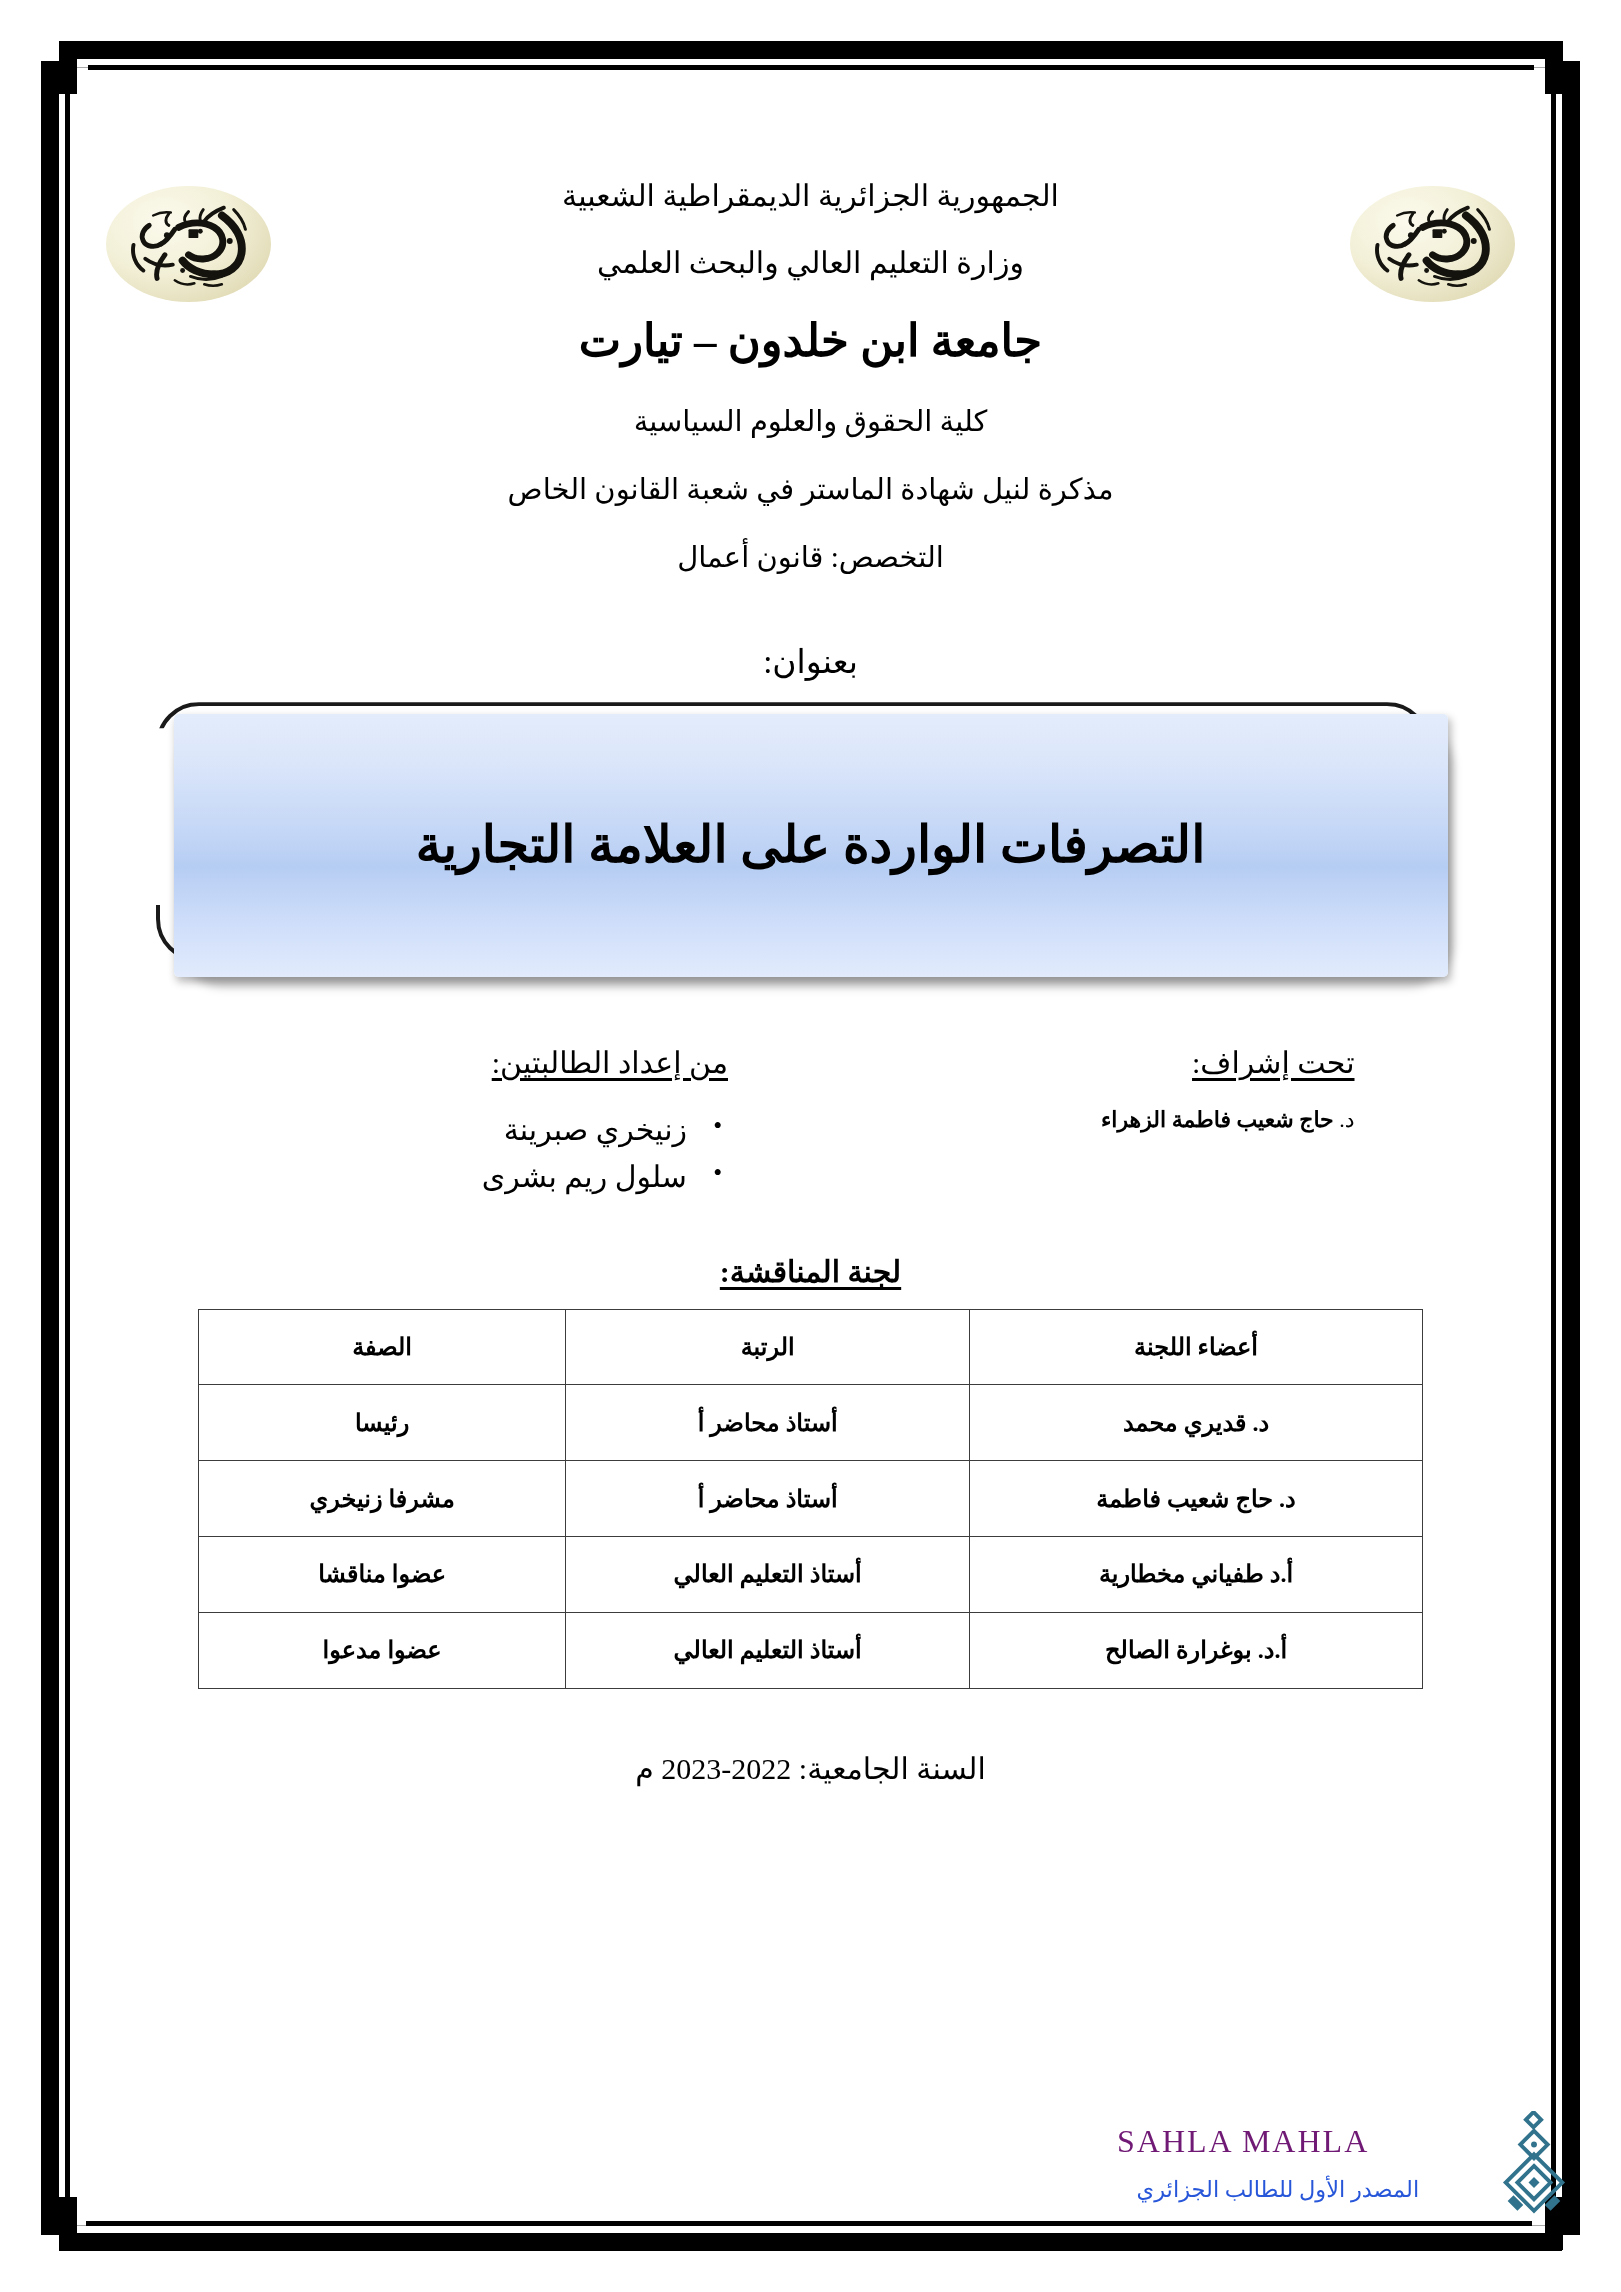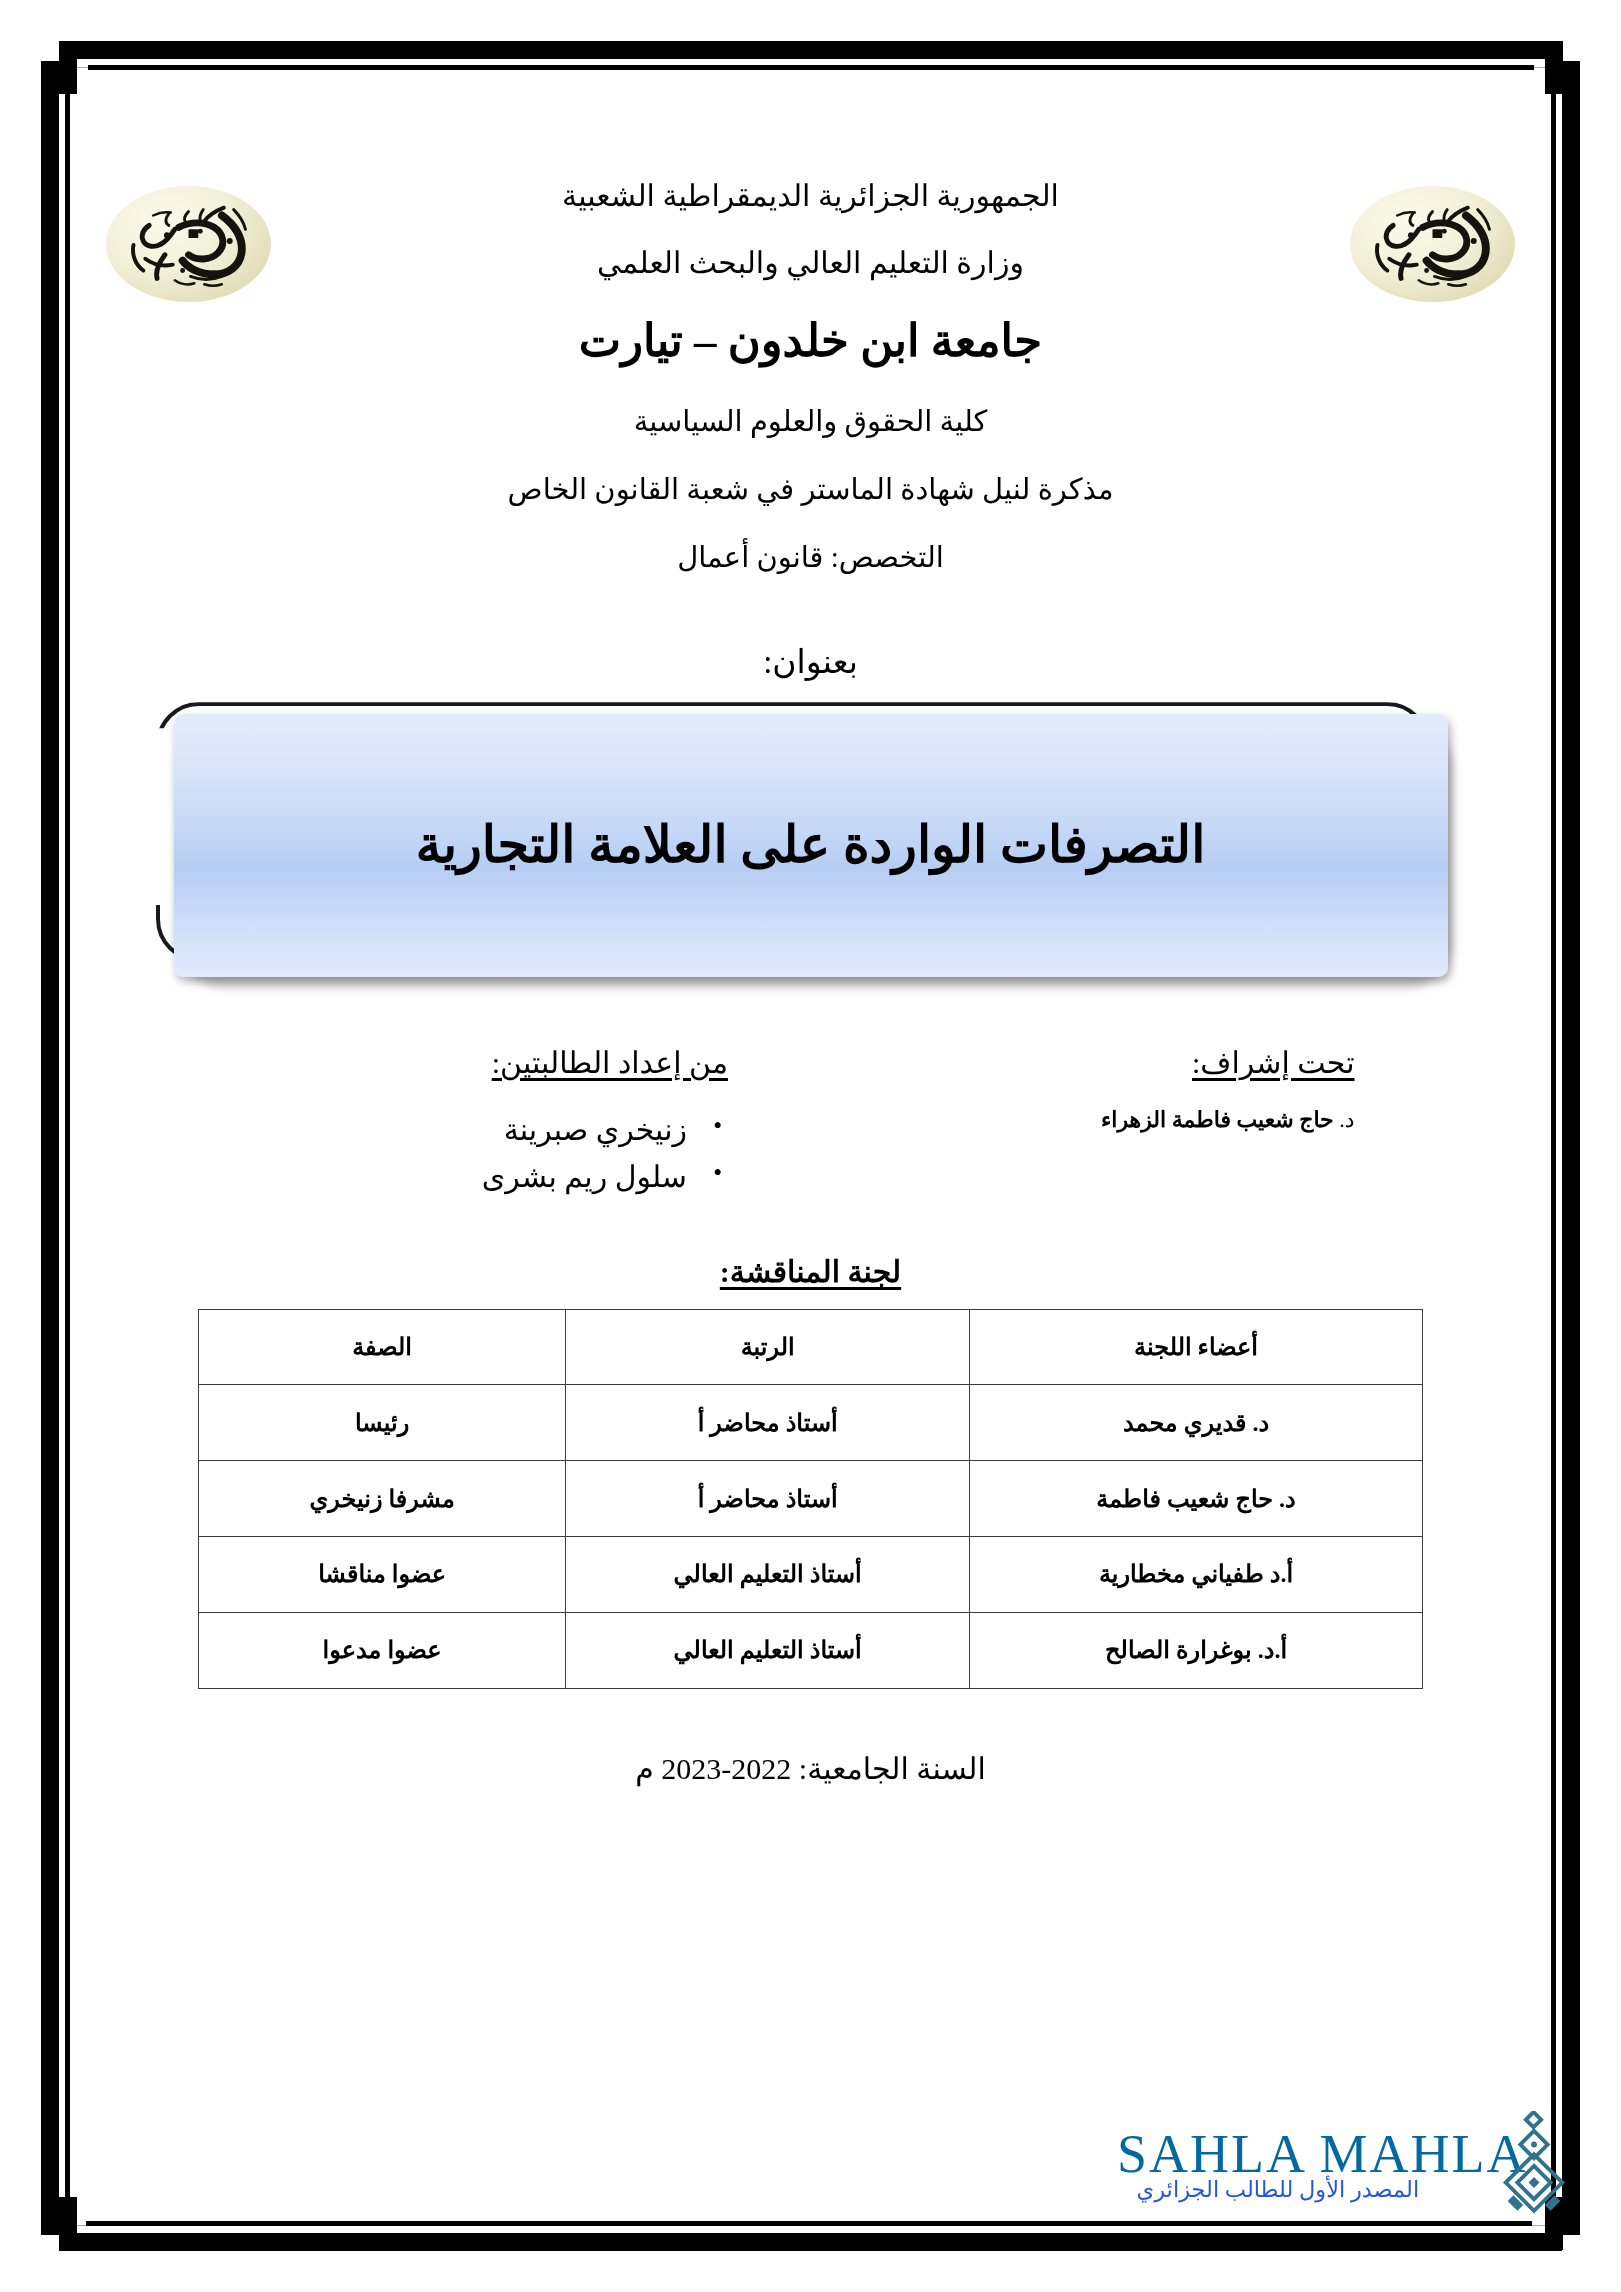--- a/index.html
+++ b/index.html
@@ -158,21 +158,21 @@
     width: 1274px; height: 263px;
     border-radius: 43px;
     background: rgba(0,0,0,0.22);
     filter: blur(4.9px);
   }
   .title-card {
     position: absolute;
     left: 0; top: 0;
     width: 1274px;
     height: 263px;
-    border-radius: 10px;
+    border-radius: 5px;
     background: linear-gradient(
       180deg,
       #e3ecfb 0%,
       #dbe6fa 18%,
       #c3d6f6 46%,
       #b6cdf3 58%,
       #cfdefa 80%,
       #e1ebfc 100%
     );
     display: flex;
@@ -281,23 +281,23 @@
     width: 461px;
     height: 137px;
     pointer-events: none;
     direction: ltr;
     text-align: left;
   }
   .wm-text {
     position: absolute;
     left: 0; top: 17.6px;
     font-family: "Liberation Serif", "DejaVu Serif", serif;
-    font-size: 54px;
+    font-size: 32px;
     letter-spacing: 2px;
-    color: #0369a1;
+    color: #701a75;
     white-space: nowrap;
   }
   .wm-sub {
     position: absolute;
     left: 19.6px; top: 71px;
     font-size: 22.5px;
     color: #1d4ed8;
     direction: rtl;
     white-space: nowrap;
     opacity: 0.95;

